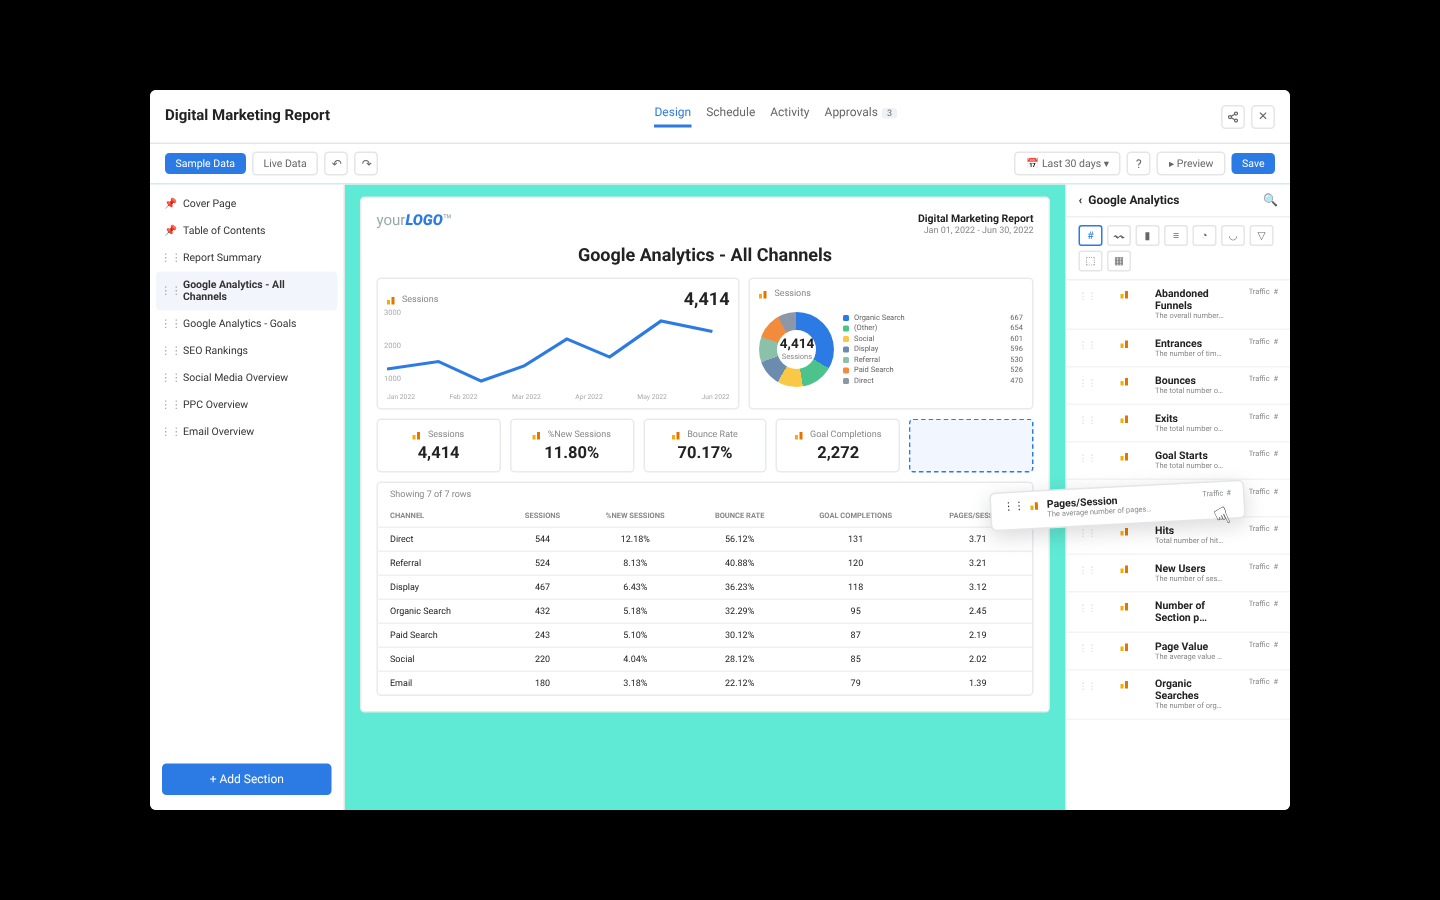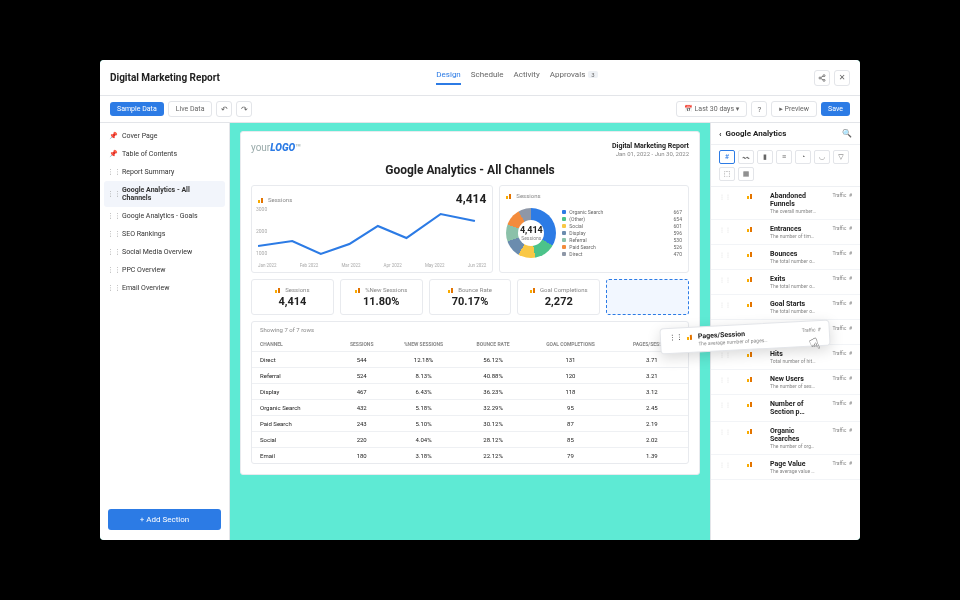--- a/index.html
+++ b/index.html
@@ -451,31 +451,31 @@
             <div class="txt">
               <div class="name">Number of Section p…</div>
               <div class="desc"></div>
             </div>
             <div class="tag">Traffic &nbsp;#</div>
           </div>
           <div class="ritem">
             <span class="grip">⋮⋮</span>
             <span class="ga-icon"></span>
             <div class="txt">
+              <div class="name">Page Value</div>
+              <div class="desc">The average value of this pag…</div>
+            </div>
+            <div class="tag">Traffic &nbsp;#</div>
+          </div>
+          <div class="ritem">
+            <span class="grip">⋮⋮</span>
+            <span class="ga-icon"></span>
+            <div class="txt">
               <div class="name">Organic Searches</div>
               <div class="desc">The number of organic searc…</div>
-            </div>
-            <div class="tag">Traffic &nbsp;#</div>
-          </div>
-          <div class="ritem">
-            <span class="grip">⋮⋮</span>
-            <span class="ga-icon"></span>
-            <div class="txt">
-              <div class="name">Page Value</div>
-              <div class="desc">The average value of this pag…</div>
             </div>
             <div class="tag">Traffic &nbsp;#</div>
           </div>
         </div>
 </div>
 
 </div>
 
 <div class="dragcard">
   <span class="grip">⋮⋮</span>

